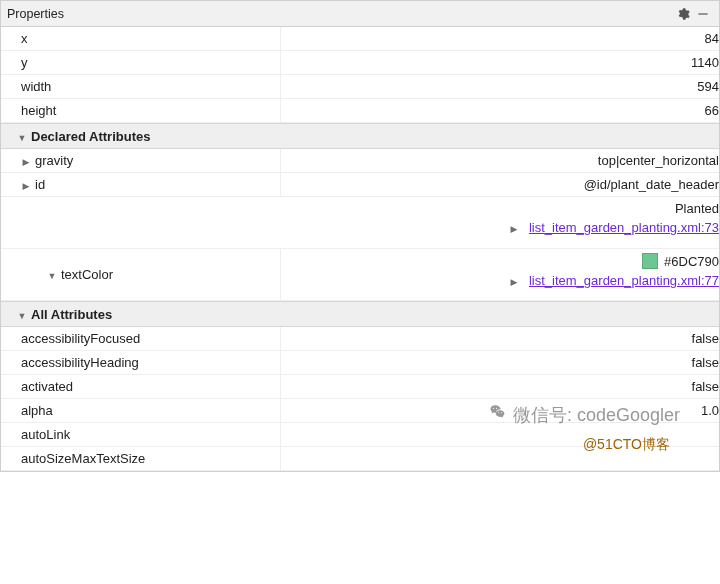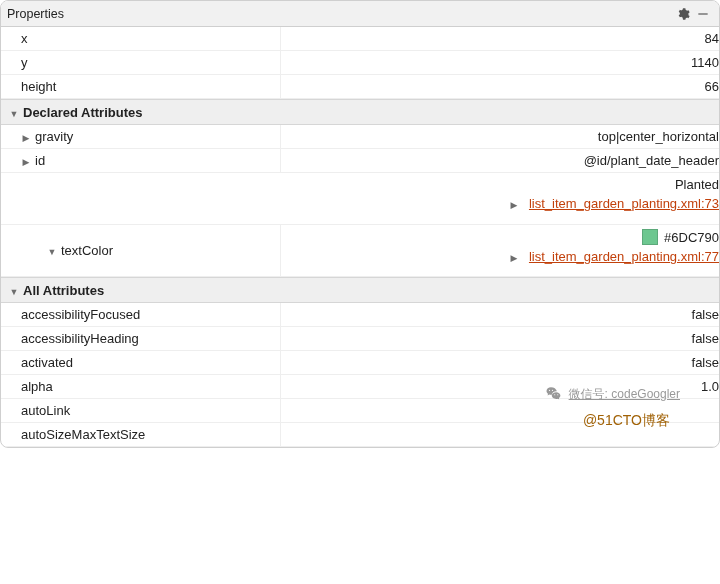--- a/index.html
+++ b/index.html
@@ -1,37 +1,37 @@
 <!DOCTYPE html>
 <html><head>
 <meta charset="utf-8">
 <style>
   * { box-sizing: border-box; margin: 0; padding: 0; }
   body { font-family: "Segoe UI", Arial, sans-serif; font-size: 13px; color: #222; background: #fff; width: 720px; }
-  .panel { border: 1px solid #cfcfcf; border-radius: 8px; overflow: hidden; }
+  .panel { border: 1px solid #cfcfcf; border-radius: 0; overflow: hidden; }
   .titlebar { display: flex; align-items: center; background: #f1f1f1; height: 26px; padding: 0 6px; border-bottom: 1px solid #cfcfcf; }
   .titlebar .title { flex: 1; font-size: 12.5px; }
   .titlebar .icon-btn { width: 20px; height: 20px; display: flex; align-items: center; justify-content: center; cursor: pointer; }
   .header-row { display: flex; align-items: center; height: 26px; padding: 0 6px; border-bottom: 1px solid #e3e3e3; }
   .header-row .view-icon { width: 18px; display:flex; align-items:center; justify-content:center; }
   .header-row .el-name { font-weight: 500; margin-left: 2px; flex: 1; }
   .header-row .class-name { color: #a8a8a8; font-size: 13px; }
   .row { display: flex; min-height: 24px; border-bottom: 1px solid #eee; }
   .row .key { width: 280px; padding: 4px 0 4px 20px; color: #222; border-right: 1px solid #eee; }
   .row .val { flex: 1; padding: 4px 0 4px 6px; display: flex; flex-direction: column; gap: 4px; align-items: flex-end; }
   .row .val .val-line { display: flex; align-items: center; gap: 6px; }
   .row.tall { min-height: 52px; }
-  .section-row { background: #efefef; border-top: 1px solid #d6d6d6; border-bottom: 1px solid #d6d6d6; min-height: 26px; display:flex; align-items:center; }
+  .section-row { background: #efefef; border-top: 1px solid #d6d6d6; border-bottom: 1px solid #d6d6d6; min-height: 26px; display:flex; align-items:center;padding-left:8px; }
   .section-row .key { border-right: none; width: auto; padding-left: 8px; font-weight: 600; }
   .tri { display:inline-block; width: 10px; text-align:center; color:#6d6d6d; margin-right:4px; font-size:11px; }
   .tri.right::before { content: "▶"; font-size: 9px; }
   .tri.down::before { content: "▼"; font-size: 9px; }
-  .link { text-decoration: underline; color: #c2410c; cursor: pointer; }
+  .link { text-decoration: underline; color: #6d28d9; cursor: pointer; }
   .swatch { width: 16px; height: 16px; background: #6DC790; border: 1px solid rgba(0,0,0,0.15); }
-  .wm { position: absolute; right: 40px; bottom: 45px; color: #555; font-size: 12px; opacity: 0.6; display:flex; align-items:flex-end; gap:6px; pointer-events:none;text-decoration:underline; }
+  .wm { position: absolute; right: 40px; bottom: 45px; color: #555; font-size: 18px; opacity: 0.6; display:flex; align-items:flex-start; gap:6px; pointer-events:none; }
   .wm2 { position:absolute; right: 50px; bottom: 18px; color:#a16207; font-size:14px; pointer-events:none; }
   .wrap { position: relative; width: 720px; }
   svg { display:block; }
 </style>
 </head>
 <body>
 <div class="wrap">
 
 <div class="panel">
 
@@ -53,20 +53,26 @@
   <div class="row">
     <div class="key"><span>x</span></div>
     <div class="val">
           <span>84</span>
         </div>
   </div>
   <div class="row">
     <div class="key"><span>y</span></div>
     <div class="val">
           <span>1140</span>
+        </div>
+  </div>
+  <div class="row">
+    <div class="key"><span>width</span></div>
+    <div class="val">
+          <span>594</span>
         </div>
   </div>
   <div class="row">
     <div class="key"><span>height</span></div>
     <div class="val">
           <span>66</span>
         </div>
   </div>
 
   <div class="row section-row">

